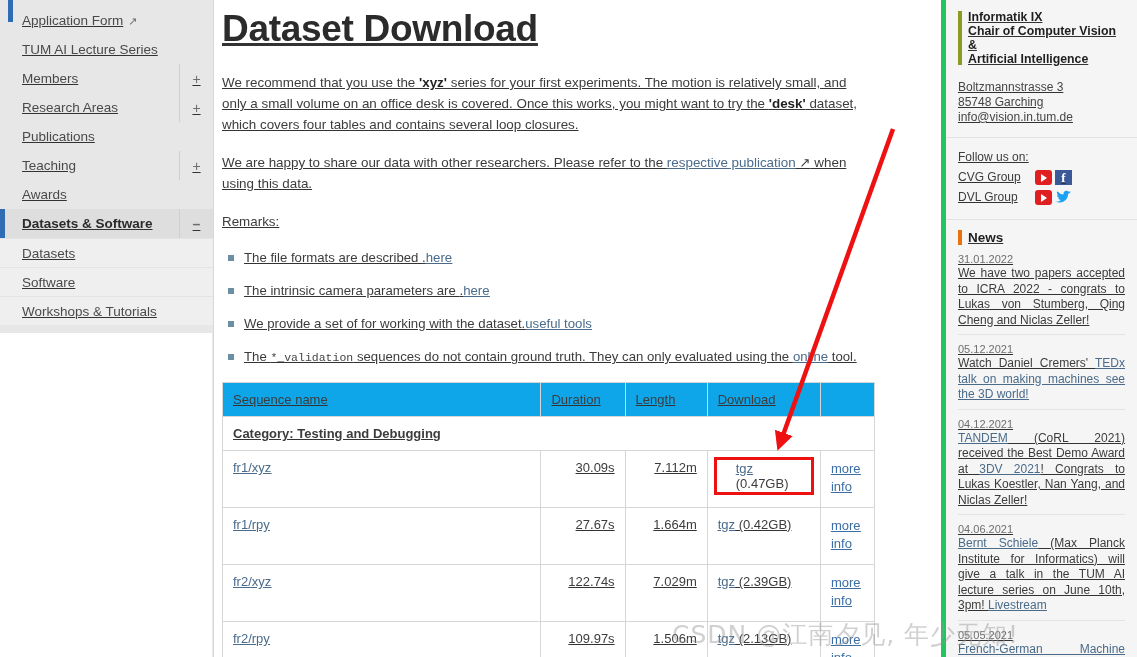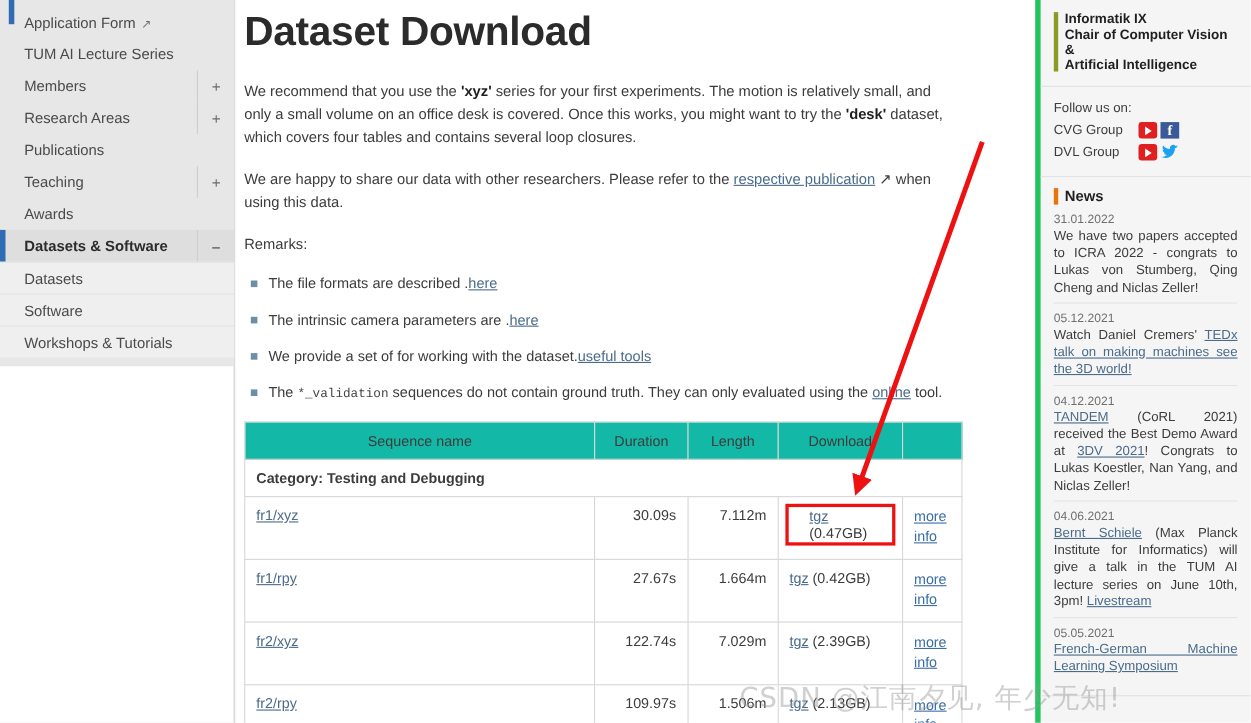--- a/index.html
+++ b/index.html
@@ -6,21 +6,21 @@
   html, body { margin: 0; padding: 0; }
   body {
     width: 1137px; height: 657px;
     background: #ffffff;
     font-family: "Liberation Sans", sans-serif;
     font-size: 13px;
     color: #333333;
     overflow: hidden;
     position: relative;
   }
-  .page { display: flex; width: 1137px; height: 657px; position: relative; }
+  .page { display: flex; width: 1137px; height: 657px; position: relative; text-decoration: underline; }
 
   
   .sidebar {
     width: 214px; flex: 0 0 214px;
     background: #e7e7e7;
     border-right: 1px solid #d8d8d8;
     padding-top: 6px;
     position: relative;
   }
   .sidebar-top-accent {
@@ -109,21 +109,21 @@
     width: 653px;
     margin-top: 12px;
     font-size: 13px;
   }
   table.ds th, table.ds td {
     border: 1px solid #d6d6d6;
     padding: 9px 10px;
     vertical-align: top;
     color: #3c3c3c;
   }
-  table.ds th { font-weight: normal; text-align: center; background: #14b8a6; }
+  table.ds th { font-weight: normal; text-align: left; background: #0ea5e9; }
   td.num { text-align: right; white-space: nowrap; }
   td.cat { font-weight: bold; color: #2b2b2b; }
   .col-seq { width: 318px; }
   .col-dur { width: 84px; }
   .col-len { width: 82px; }
   .col-dl  { width: 113px; }
   .col-info{ width: 54px; }
   td.rowtall { height: 57px; }
   .info-link { color: #3b6ea5; text-decoration: underline; cursor: pointer; line-height: 18px; }
 
@@ -308,20 +308,25 @@
   </main>
 
   <aside class="rightbar">
 
     <div class="rb-block">
       <div class="rb-title">
         <span>Informatik IX</span><br>
         <span>Chair of Computer Vision &amp;</span><br>
         <span>Artificial Intelligence</span>
       </div>
+      <div class="rb-addr">
+        <span>Boltzmannstrasse 3</span><br>
+        <span>85748 Garching</span><br>
+        <span>info@vision.in.tum.de</span>
+      </div>
     </div>
 
     <div class="rb-block rb-follow">
       <div>Follow us on:</div>
       <div id="social-list">
           <div class="social-row">
             <span class="name">CVG Group</span>
             <span class="ic ic-yt"></span>
             <span class="ic ic-fb">f</span>
           </div>

